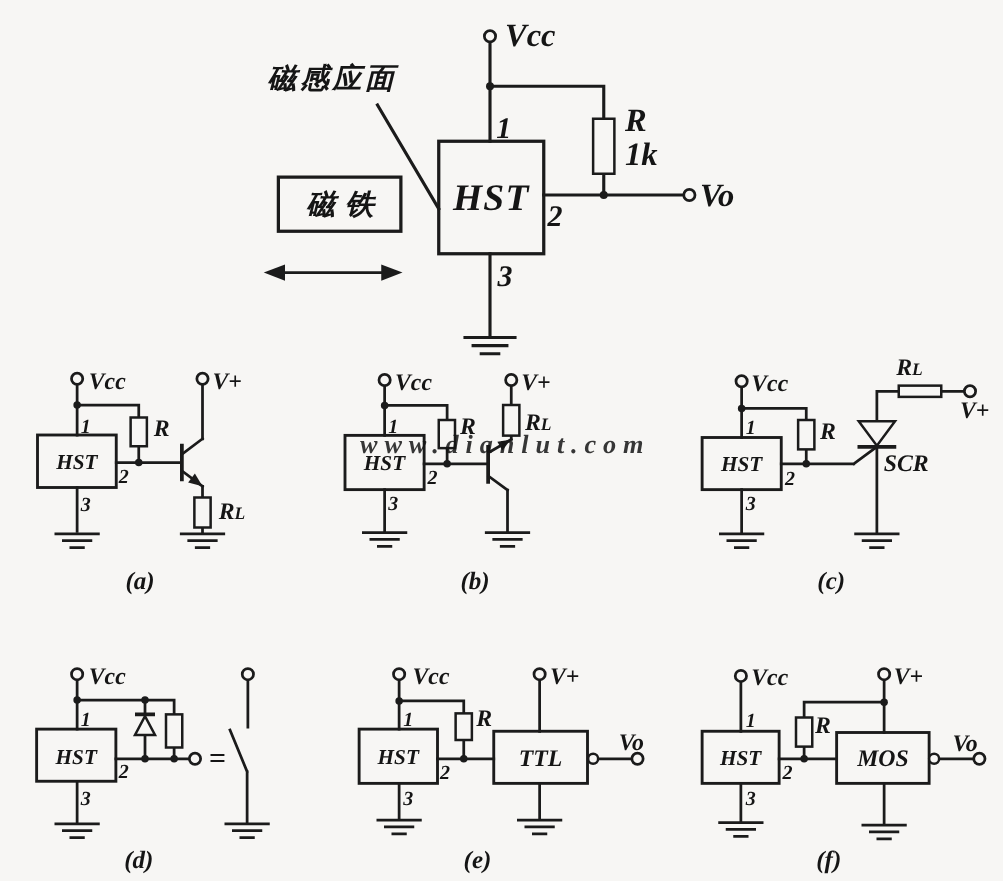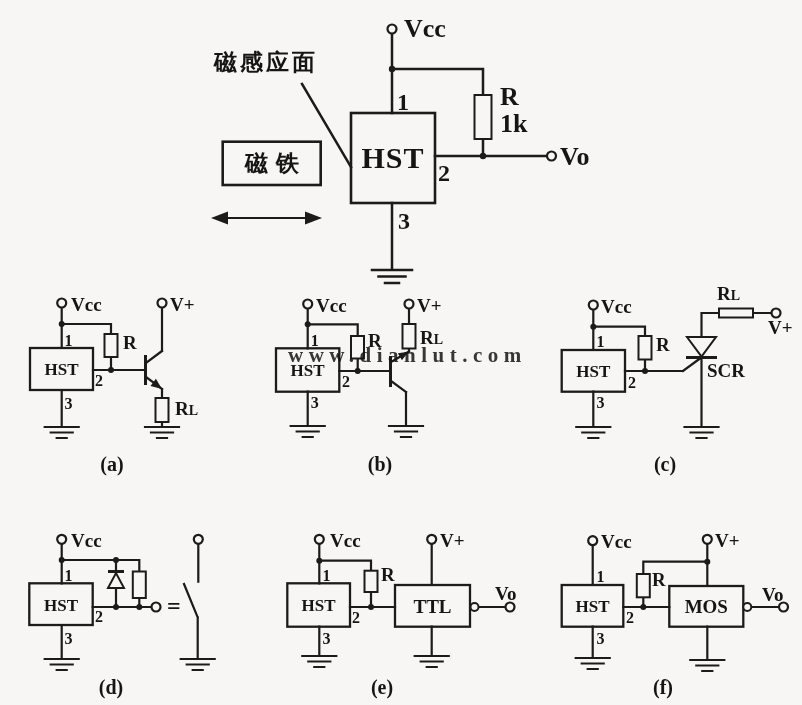--- a/index.html
+++ b/index.html
@@ -1,17 +1,17 @@
 <!DOCTYPE html>
 <html><head>
 <meta charset="utf-8">
 <style>
   html,body{margin:0;padding:0;}
   body{width:802px;height:705px;overflow:hidden;background:#f7f6f4;}
-  .canvas{position:relative;width:791px;height:705px;}
+  .canvas{position:relative;width:791px;height:705px;font-style:italic;}
   svg{display:block;}
   
   .w{stroke:#1b1b1b;stroke-width:2.2;fill:none;stroke-linecap:square;}
   .wmain{stroke-width:2.5;}
   .bar{stroke:#1b1b1b;stroke-width:3;fill:none;stroke-linecap:butt;}
   .box{fill:none;stroke:#1b1b1b;stroke-width:2.3;}
   .boxmain{stroke-width:2.6;}
   .res{fill:#f7f6f4;stroke:#1b1b1b;stroke-width:2;}
   .tri{fill:#f7f6f4;stroke:#1b1b1b;stroke-width:2;stroke-linejoin:miter;}
   .arr{fill:#1b1b1b;stroke:none;}

